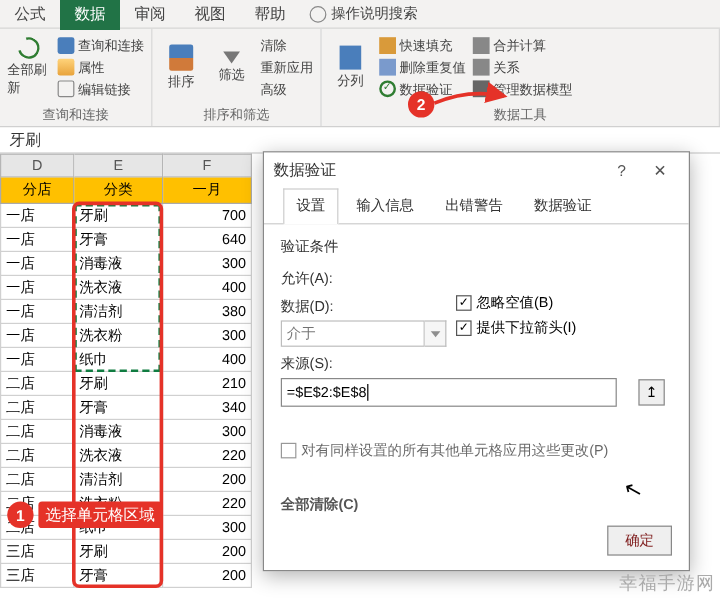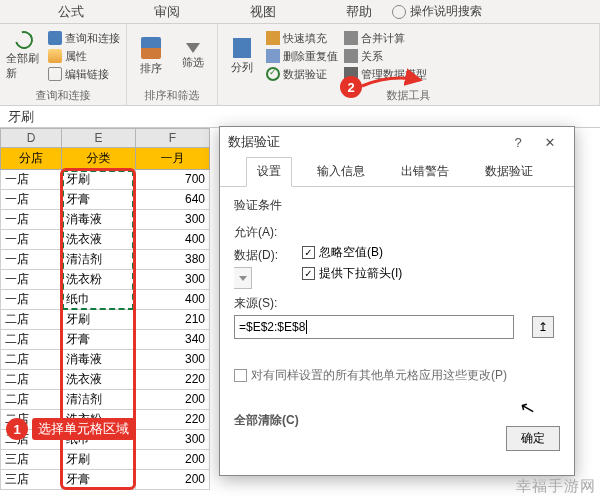--- a/index.html
+++ b/index.html
@@ -1,20 +1,20 @@
 <!DOCTYPE html>
 <html><head>
 <meta charset="utf-8">
 <style>
 * { margin:0; padding:0; box-sizing:border-box; font-family:"Microsoft YaHei","SimSun",sans-serif; }
 body { width:600px; height:500px; background:#fff; overflow:hidden; font-size:12px; position:relative; }
 
 
 .ribbon-tabs { background:#f3f2f1; display:flex; align-items:center; height:24px; border-bottom:1px solid #d0d0d0; }
-.ribbon-tabs .tab { padding:4px 12px; color:#444; cursor:pointer; font-size:13px;margin-left:46px; }
+.ribbon-tabs .tab { padding:4px 12px; color:#444; cursor:pointer; font-size:13px; }
 .ribbon-tabs .tab.active { background:#217346; color:#fff; }
 .ribbon-tabs .help { margin-left:8px; color:#444; display:flex; align-items:center; gap:4px; }
 .bulb { width:14px; height:14px; border:1px solid #888; border-radius:50%; display:inline-block; position:relative; }
 
 
 .ribbon { background:#f3f2f1; height:82px; display:flex; border-bottom:1px solid #d0d0d0; }
 .ribbon-group { border-right:1px solid #d8d8d8; padding:2px 6px 0 6px; display:flex; flex-direction:column; }
 .ribbon-group .group-title { text-align:center; color:#666; font-size:11px; margin-top:auto; padding:2px 0; }
 .rg-inner { display:flex; gap:6px; flex:1; }
 .big-btn { display:flex; flex-direction:column; align-items:center; justify-content:center; width:36px; color:#444; font-size:11px; gap:2px; cursor:pointer; }
@@ -61,49 +61,50 @@
 .callout .num { width:22px; height:22px; border-radius:50%; background:#e53228; color:#fff; font-size:13px; display:flex; align-items:center; justify-content:center; font-weight:bold; }
 .callout .txt { background:#e53228; color:#ffffff; font-size:13px; padding:2px 6px; border-radius:3px; white-space:nowrap; }
 .arrow { position:absolute; pointer-events:none; }
 .arrow svg { overflow:visible; }
 
 
 .dialog { position:absolute; top:126px; left:219px; width:356px; height:350px; background:#fff; border:1px solid #888; box-shadow:0 4px 16px rgba(0,0,0,.3); }
 .dlg-title { height:30px; display:flex; align-items:center; padding:0 8px; font-size:13px; color:#333; }
 .dlg-title .sp { flex:1; }
 .dlg-title .wbtn { width:32px; height:24px; display:flex; align-items:center; justify-content:center; color:#555; cursor:pointer; }
-.dlg-tabs { display:flex; border-bottom:1px solid #ccc; padding:0 26px; gap:14px; }
+.dlg-tabs { display:flex; border-bottom:1px solid #ccc; padding:0 16px; gap:4px; }
 .dlg-tabs .dt { padding:5px 10px; font-size:12px; color:#333; cursor:pointer; border:1px solid transparent; }
 .dlg-tabs .dt.active { border:1px solid #ccc; border-bottom:1px solid #fff; background:#fff; margin-bottom:-1px; }
 .dlg-body { padding:10px 14px; position:relative; }
 .field-label { color:#333; font-size:12px; margin:6px 0 3px; }
 .combo { display:flex; }
 .combo .cbox { border:1px solid #888; height:22px; width:120px; padding:2px 4px; font-size:12px; background:#fff; }
 .combo .cbtn { border:1px solid #888; border-left:none; width:18px; height:22px; background:#efefef; display:flex; align-items:center; justify-content:center; cursor:pointer; }
 .combo .cbtn::after { content:""; border-left:4px solid transparent; border-right:4px solid transparent; border-top:5px solid #333; }
 .chk-row { display:flex; align-items:center; gap:4px; font-size:12px; margin:4px 0; }
 .chk { width:13px; height:13px; border:1px solid #555; display:inline-flex; align-items:center; justify-content:center; background:#fff; }
 .chk.checked::after { content:"✓"; font-size:10px; color:#000; line-height:1; }
 .src-input { border:1px solid #888; height:24px; width:280px; padding:2px 4px; font-size:12px; display:flex; align-items:center; }
 .src-wrap { display:flex; align-items:center; gap:18px; }
 .range-btn { width:22px; height:22px; border:1px solid #888; background:#efefef; display:flex; align-items:center; justify-content:center; cursor:pointer; }
 .range-btn::after { content:"↥"; font-size:12px; }
-.dlg-foot { position:absolute; bottom:24px; left:14px; right:14px; display:flex; align-items:flex-start; font-size:12px; color:#000000; }
+.dlg-foot { position:absolute; bottom:12px; left:14px; right:14px; display:flex; align-items:flex-start; font-size:12px; color:#7f1d1d; }
 .dlg-foot .sp { flex:1; }
 .dlg-btn { border:1px solid #888; padding:3px 14px; background:#efefef; cursor:pointer; font-size:12px; margin-left:6px; }
 .clear-link { color:#555; margin-top:24px; display:inline-block; cursor:pointer;font-weight:bold; }
 .cursor-ptr { position:absolute; font-size:18px; color:#000; transform:rotate(-15deg); }
 .watermark { position:absolute; right:4px; bottom:4px; color:#aaa; font-size:15px; letter-spacing:1px; }
 .section-label { font-size:12px; color:#333; margin-bottom:4px; }
 </style>
 </head>
 <body>
 
 <div class="ribbon-tabs">
   <div class="tab">公式</div>
+  <div class="tab active">数据</div>
   <div class="tab">审阅</div>
   <div class="tab">视图</div>
   <div class="tab">帮助</div>
   <div class="help">
     <span class="bulb"></span>
     <span>操作说明搜索</span>
   </div>
 </div>
 
 <div class="ribbon">
@@ -134,20 +135,31 @@
   <div class="ribbon-group">
     <div class="rg-inner">
       <div class="big-btn">
           <span class="ico ico-sort" style="width:20px;height:22px"></span>
           <span>排序</span>
         </div>
       <div class="big-btn">
           <span class="ico-filter"></span>
           <span>筛选</span>
         </div>
+      <div class="stack">
+        <div class="small-btn">
+            <span>清除</span>
+          </div>
+        <div class="small-btn">
+            <span>重新应用</span>
+          </div>
+        <div class="small-btn">
+            <span>高级</span>
+          </div>
+      </div>
     </div>
     <div class="group-title">排序和筛选</div>
   </div>
 
   <div class="ribbon-group" style="flex:1">
     <div class="rg-inner">
       <div class="big-btn">
           <span class="ico-split"></span>
           <span>分列</span>
         </div>
@@ -343,25 +355,26 @@
   </div>
   <div class="dlg-tabs">
     <div class="dt active">设置</div>
     <div class="dt">输入信息</div>
     <div class="dt">出错警告</div>
     <div class="dt">数据验证</div>
   </div>
   <div class="dlg-body">
     <div class="section-label">验证条件</div>
 
-    <div style="display:flex; gap:24px;">
+    <div style="display:flex; gap:8px;">
       <div>
         <div class="field-label">允许(A):</div>
         <div class="field-label">数据(D):</div>
         <div class="combo" style="opacity:.55">
+          <div class="cbox">介于</div>
           <div class="cbtn"></div>
         </div>
       </div>
       <div style="padding-top:22px;">
         <div class="chk-row">
             <span class="chk checked"></span>
             <span>忽略空值(B)</span>
           </div>
         <div class="chk-row">
             <span class="chk checked"></span>

